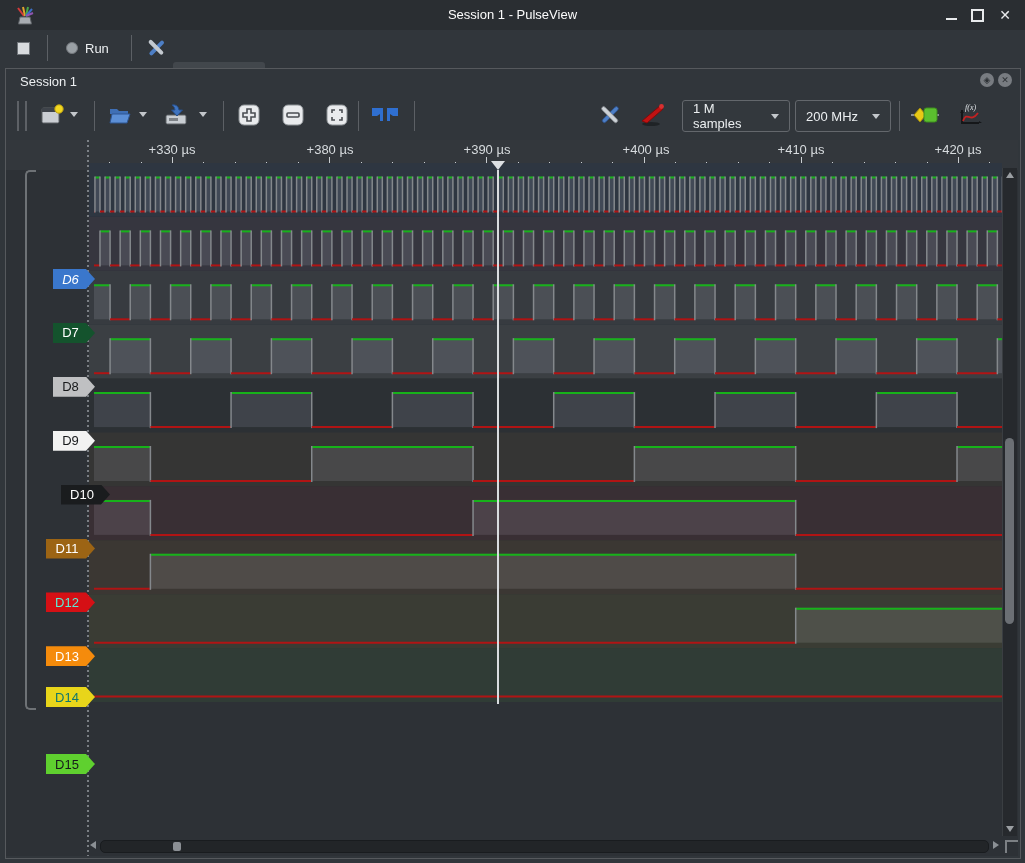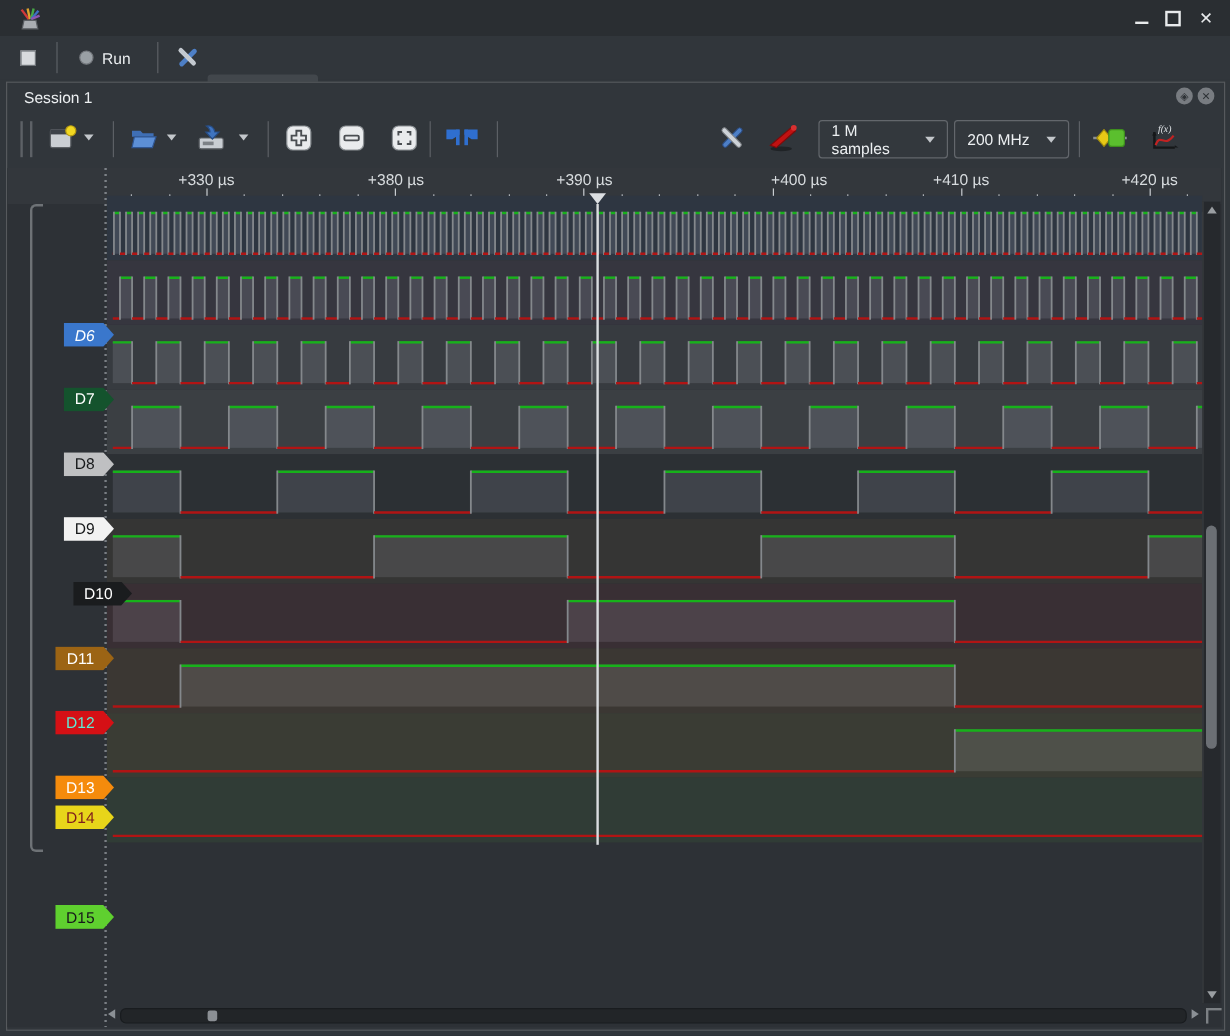--- a/index.html
+++ b/index.html
@@ -80,20 +80,21 @@
   <svg class="abs" style="left:14px;top:4px" width="22" height="22" viewBox="0 0 22 22">
     <g stroke-width="2" fill="none">
       <path d="M10 12 L4 4" stroke="#d23a3a"></path>
       <path d="M11 12 L9 3" stroke="#e0a32e"></path>
       <path d="M12 12 L14 3" stroke="#47a847"></path>
       <path d="M12 12 L18 5" stroke="#3d6fc4"></path>
       <path d="M12 12 L19 9" stroke="#8e55b0"></path>
     </g>
     <path d="M6 13 h10 l1.5 7 h-13 z" fill="#a9adb2" stroke="#5c6065"></path>
   </svg>
+  <div id="title-text" class="abs">Session 1 - PulseView</div>
   <div id="btn-min" class="abs winbtn">
       <div class="bar"></div>
     </div>
   <div id="btn-max" class="abs winbtn">
       <div class="box"></div>
     </div>
   <div id="btn-close" class="abs winbtn">✕</div>
 </div>
 
 <div id="main-toolbar" class="abs">
@@ -228,21 +229,21 @@
         <path d="M6 19 C 10 8, 13 22, 21 11" fill="none" stroke="#c22222" stroke-width="1.8"></path>
       </svg>
     </div>
   </div>
 
   <div id="traceview" class="abs">
     <div id="ruler" class="abs">
         <div class="rlabel" style="left: 166px;">+330 µs</div>
         <div class="rlabel" style="left: 324px;">+380 µs</div>
         <div class="rlabel" style="left: 481px;">+390 µs</div>
-        <div class="rlabel" style="left: 660px;">+400 µs</div>
+        <div class="rlabel" style="left: 640px;">+400 µs</div>
         <div class="rlabel" style="left: 795px; text-align: right;">+410 µs</div>
         <div class="rlabel" style="left: 952px;">+420 µs</div>
         <div class="tick" style="left: 103.1px; top: 22px; height: 7px;"></div>
         <div class="tick" style="left: 134.54px; top: 22px; height: 7px;"></div>
         <div class="tick" style="left: 165.98px; top: 17px; height: 12px;"></div>
         <div class="tick" style="left: 197.42px; top: 22px; height: 7px;"></div>
         <div class="tick" style="left: 228.86px; top: 22px; height: 7px;"></div>
         <div class="tick" style="left: 260.3px; top: 22px; height: 7px;"></div>
         <div class="tick" style="left: 291.74px; top: 22px; height: 7px;"></div>
         <div class="tick" style="left: 323.18px; top: 17px; height: 12px;"></div>
@@ -1203,21 +1204,21 @@
       </svg>
     <div id="tags">
         <div class="tag abs" style="left: 47px; top: 129px; width: 42px; background: rgb(58, 119, 204); color: rgb(255, 255, 255); font-style: italic;">D6</div>
         <div class="tag abs" style="left: 47px; top: 182.9px; width: 42px; background: #14532d; color: rgb(255, 255, 255);">D7</div>
         <div class="tag abs" style="left: 47px; top: 236.8px; width: 42px; background: rgb(191, 192, 194); color: rgb(23, 25, 27);">D8</div>
         <div class="tag abs" style="left: 47px; top: 290.7px; width: 42px; background: rgb(242, 242, 242); color: rgb(23, 25, 27);">D9</div>
         <div class="tag abs" style="left: 55px; top: 344.6px; width: 49px; background: rgb(26, 28, 30); color: rgb(255, 255, 255);">D10</div>
         <div class="tag abs" style="left: 40px; top: 398.5px; width: 49px; background: rgb(156, 100, 20); color: rgb(255, 255, 255);">D11</div>
         <div class="tag abs" style="left: 40px; top: 452.4px; width: 49px; background: rgb(213, 16, 21); color: #5eead4;">D12</div>
         <div class="tag abs" style="left: 40px; top: 506.3px; width: 49px; background: rgb(245, 139, 12); color: rgb(255, 255, 255);">D13</div>
-        <div class="tag abs" style="left: 40px; top: 531px; width: 49px; background: rgb(232, 213, 26); color: #7f1d1d;">D14</div>
+        <div class="tag abs" style="left: 40px; top: 547px; width: 49px; background: rgb(232, 213, 26); color: #0f766e;">D14</div>
         <div class="tag abs" style="left: 40px; top: 614.1px; width: 49px; background: rgb(95, 208, 47); color: rgb(23, 25, 27);">D15</div>
       </div>
     <div id="marker-tri" class="abs" style="left: 485px; top: 21px;"></div>
     <div id="marker-line" class="abs" style="left: 491px; top: 30px; height: 534px;"></div>
 
     <div id="vscroll" class="abs">
       <div class="arr" style="left:3px;top:4px;border-left:4.5px solid transparent;border-right:4.5px solid transparent;border-bottom:6px solid #9a9ea2;"></div>
       <div id="vthumb" class="abs" style="top:270px;height:186px;"></div>
       <div class="arr" style="left:3px;bottom:4px;border-left:4.5px solid transparent;border-right:4.5px solid transparent;border-top:6px solid #9a9ea2;"></div>
     </div>

